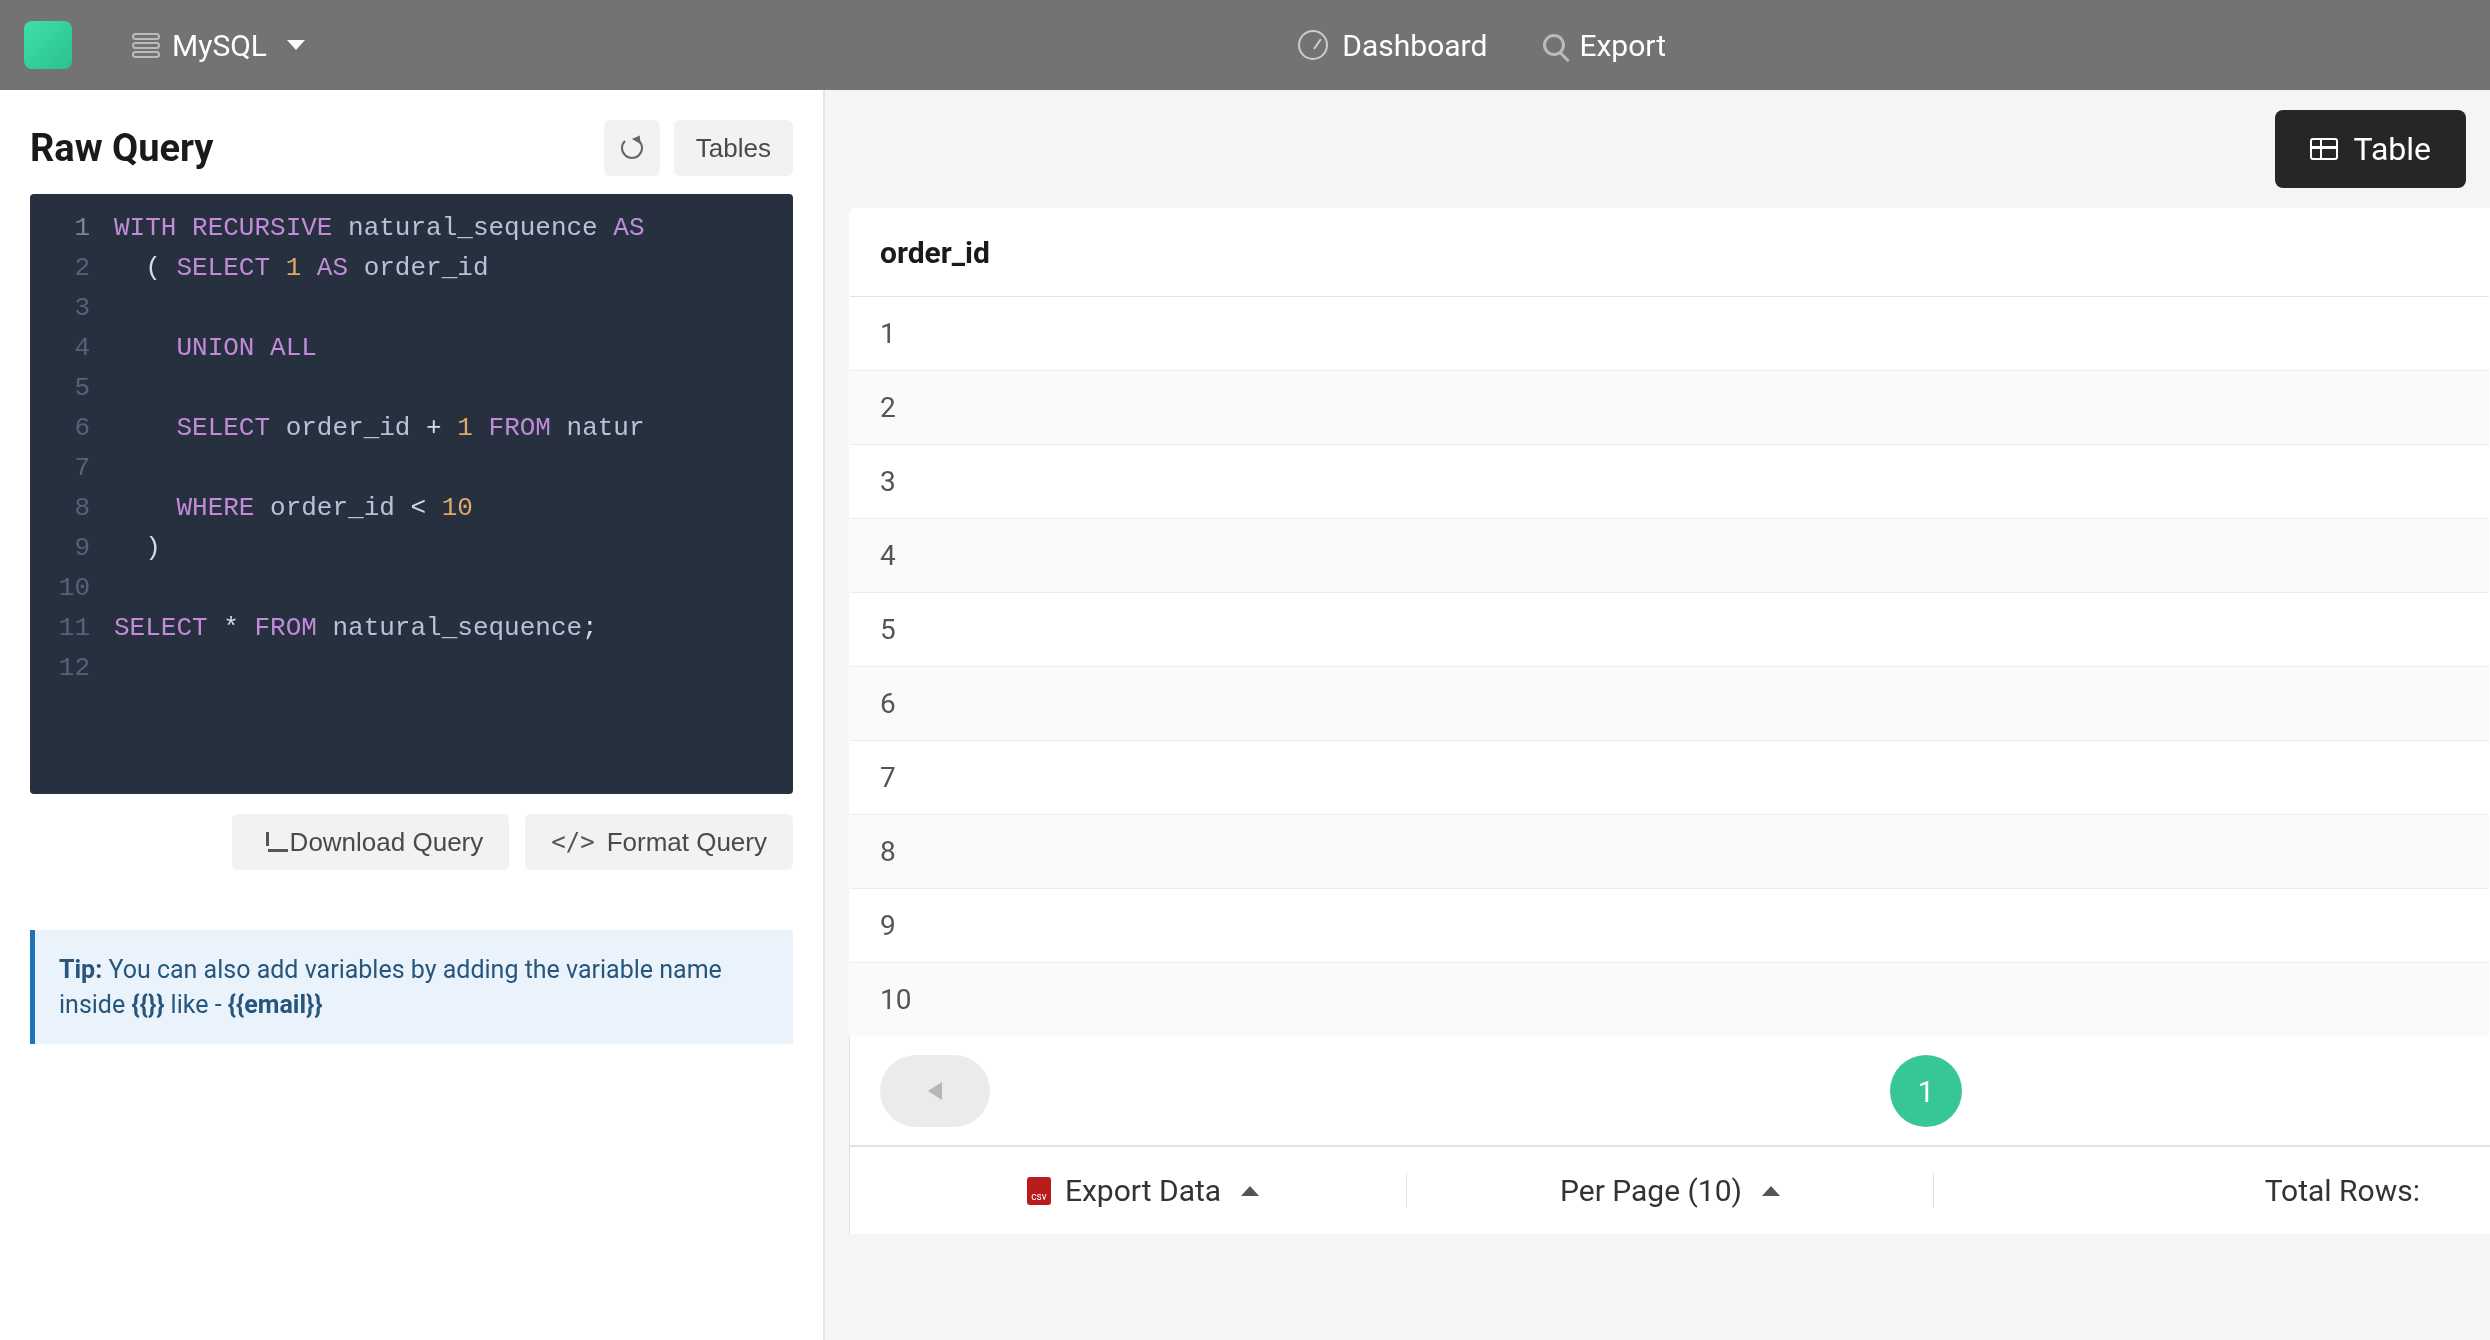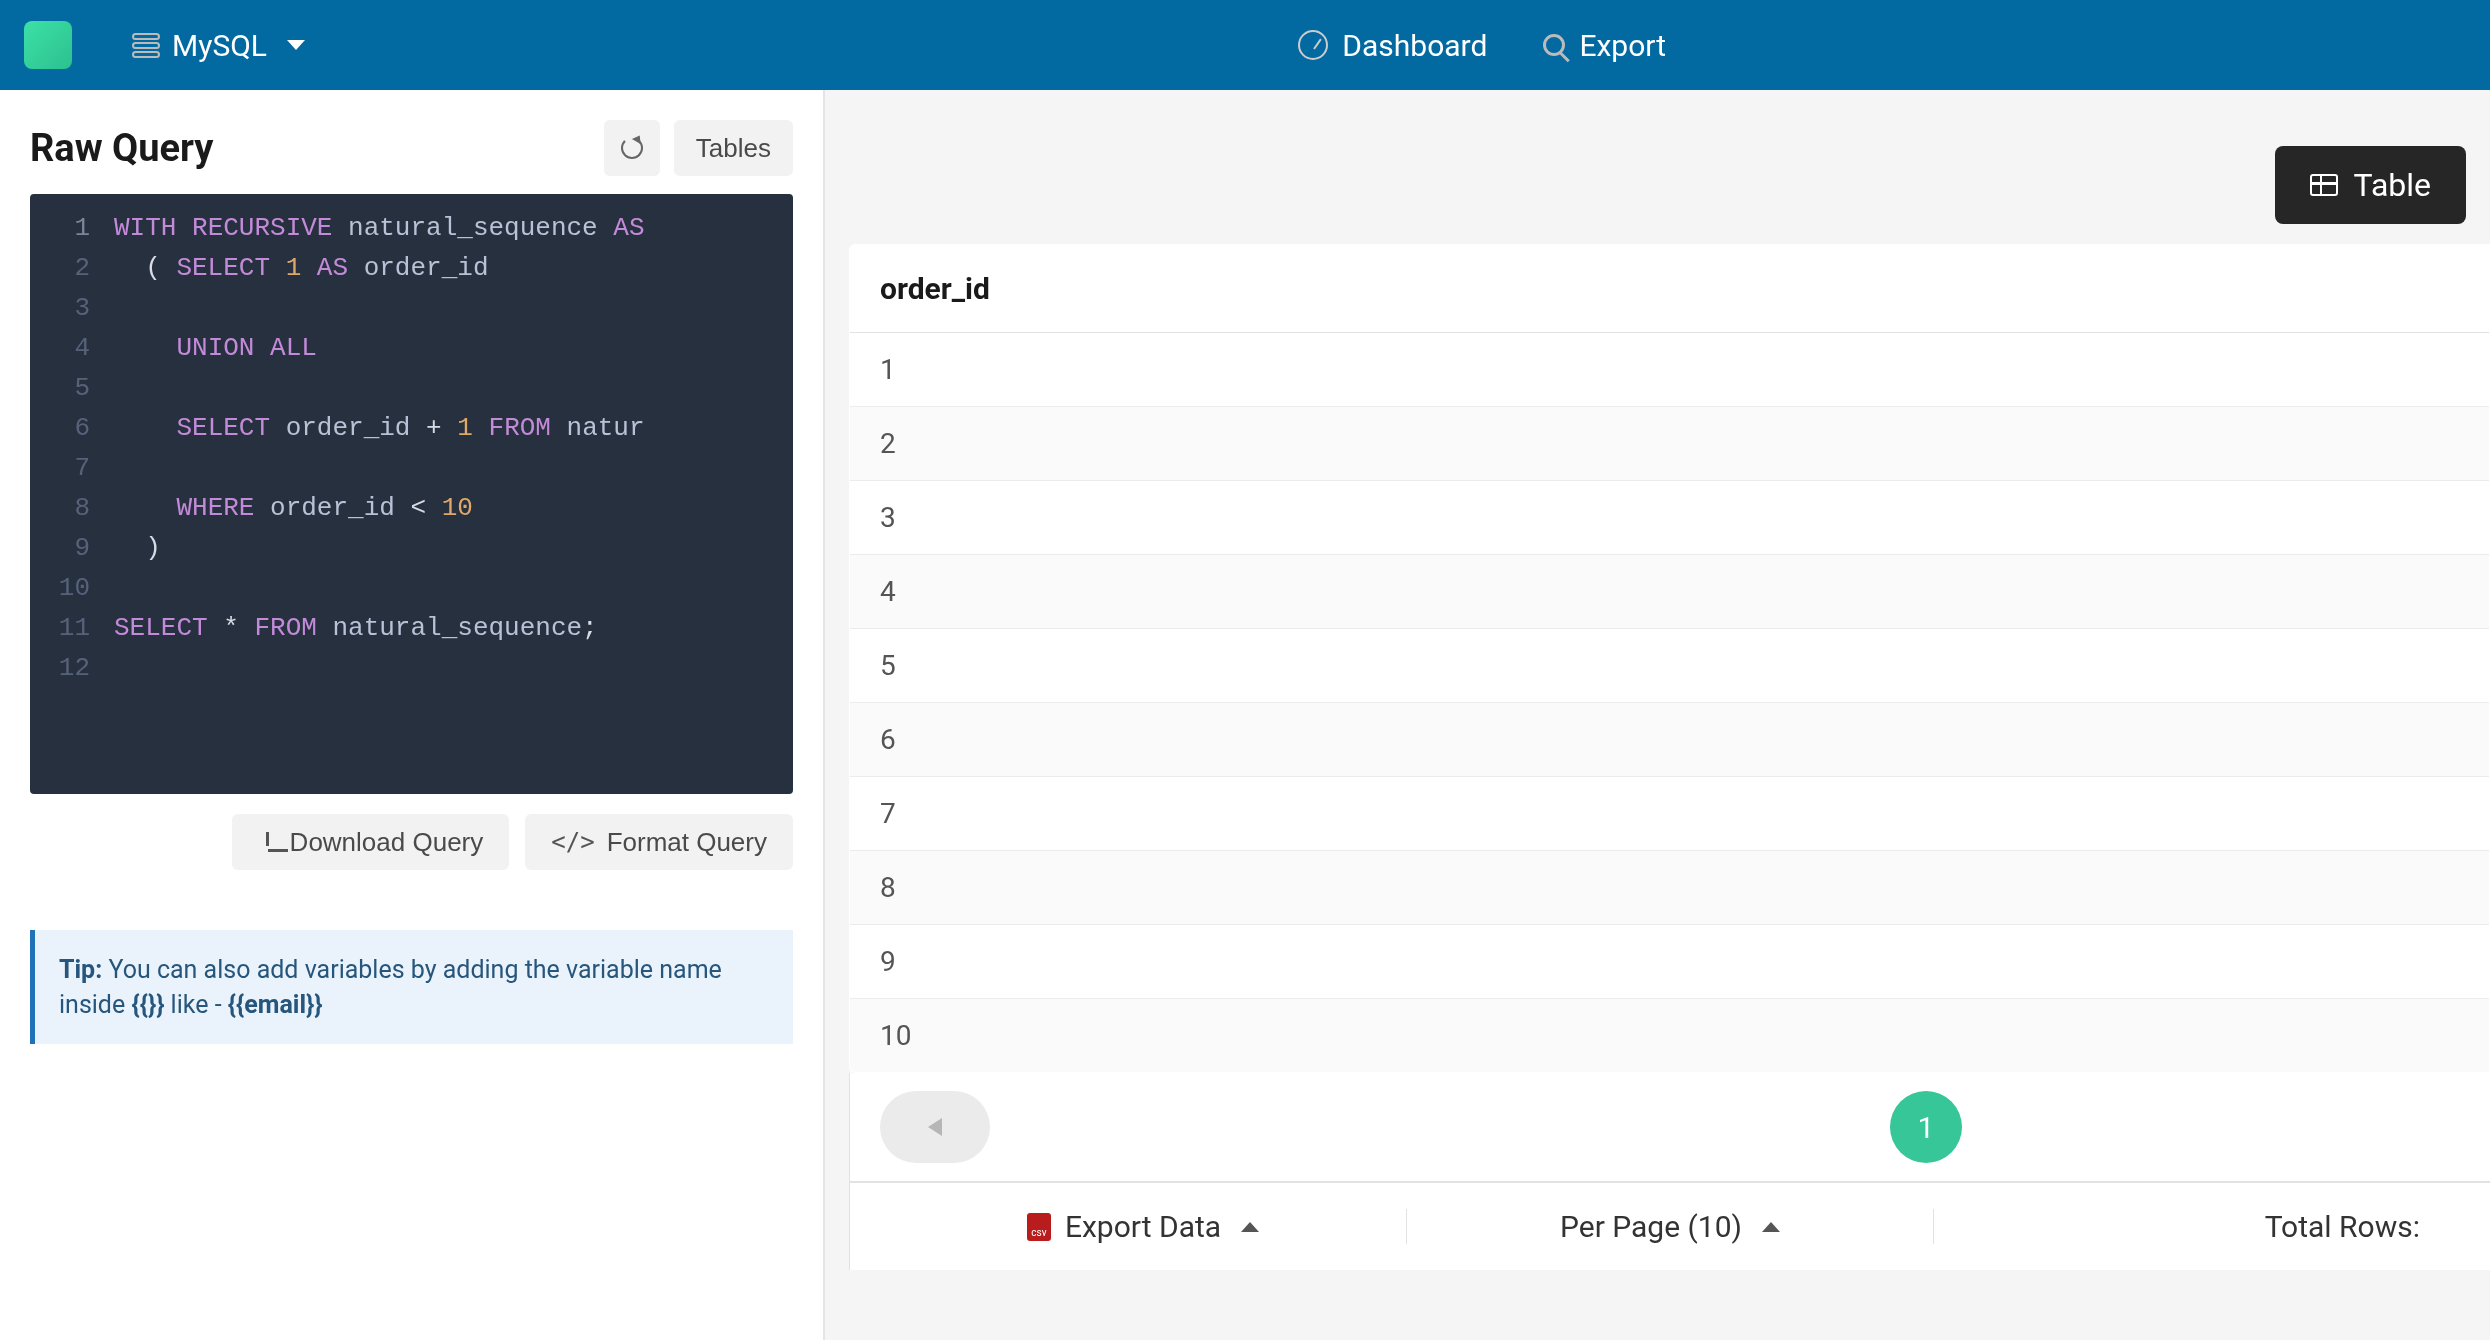--- a/index.html
+++ b/index.html
@@ -7,21 +7,21 @@
   font-family: -apple-system, BlinkMacSystemFont, "Segoe UI", Roboto, Helvetica, Arial, sans-serif;
   background: #fff;
   width: 2490px;
   height: 1340px;
   overflow: hidden;
 }
 
 
 .topnav {
   height: 90px;
-  background: #0369a1;
+  background: #737373;
   display: flex;
   align-items: center;
   padding: 0 24px;
   color: #fff;
   font-size: 30px;
 }
 .logo {
   width: 48px;
   height: 48px;
   background: linear-gradient(135deg, #3de0a8, #2bc18e);
@@ -254,21 +254,20 @@
   flex-direction: column;
 }
 .right-header {
   padding: 20px 24px 20px 0;
   display: flex;
   justify-content: flex-end;
 }
 .view-switch {
   display: flex;
   gap: 4px;
-  margin-top: 36px;
 }
 .view-btn {
   height: 78px;
   padding: 0 34px;
   border-radius: 8px;
   font-size: 32px;
   display: inline-flex;
   align-items: center;
   gap: 16px;
   cursor: pointer;

